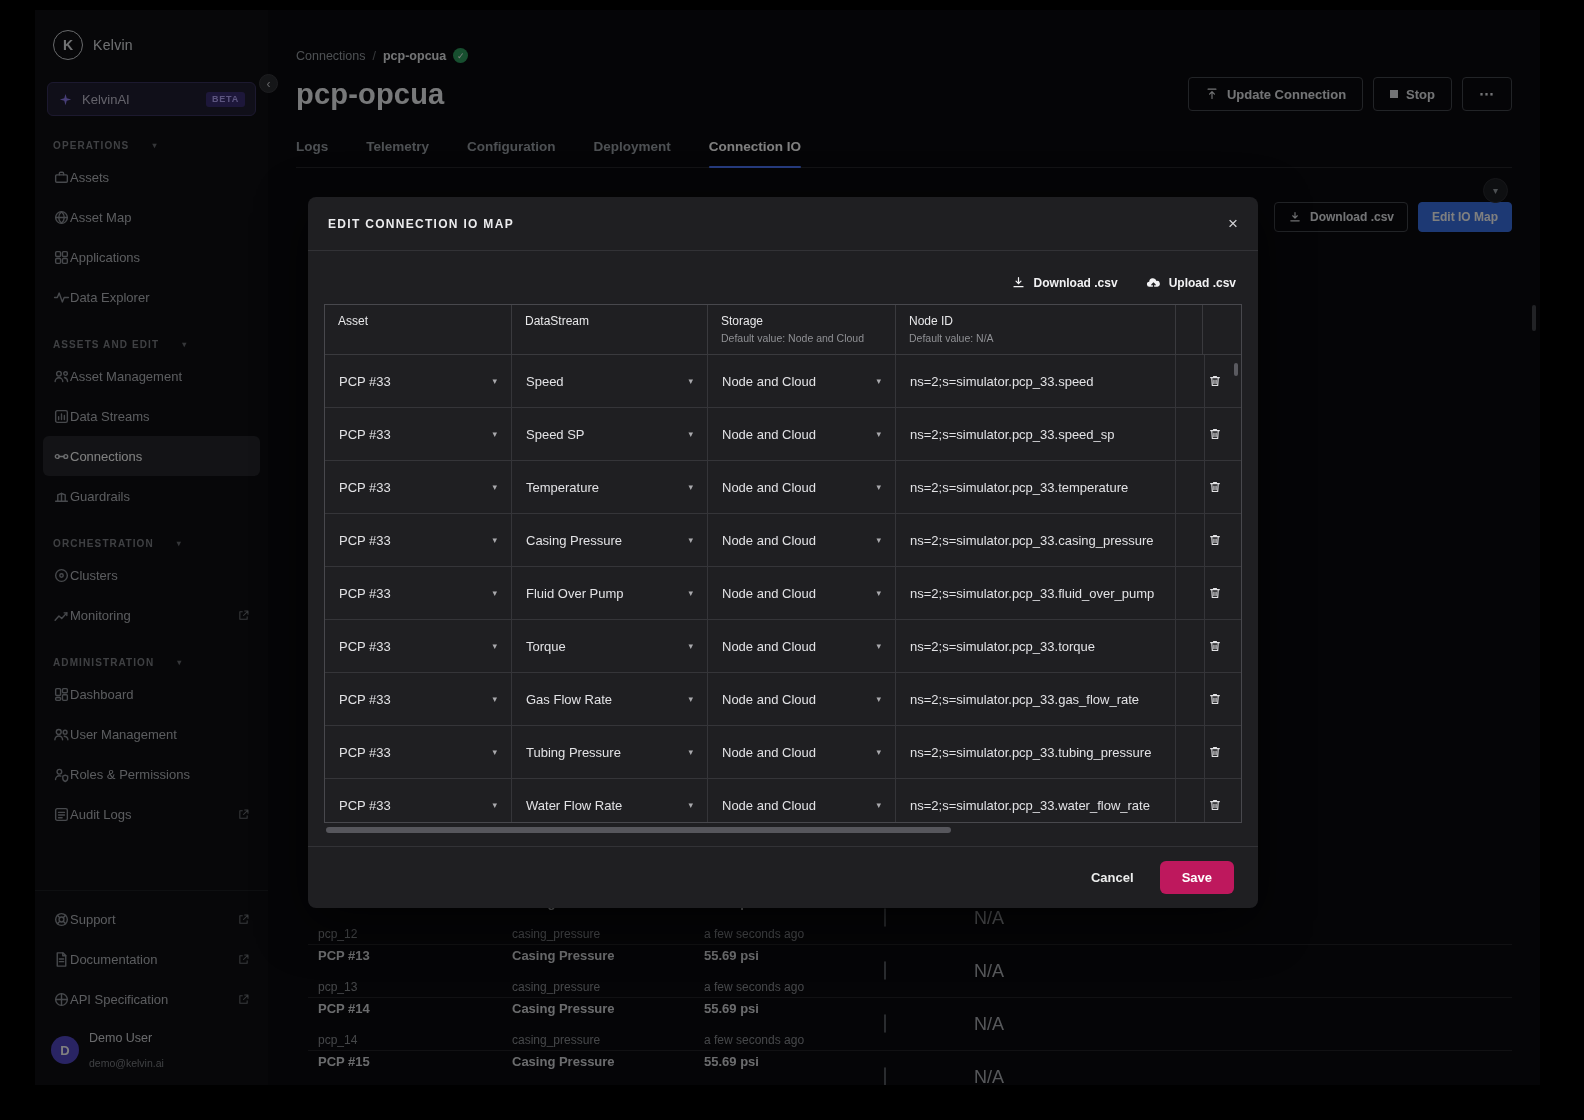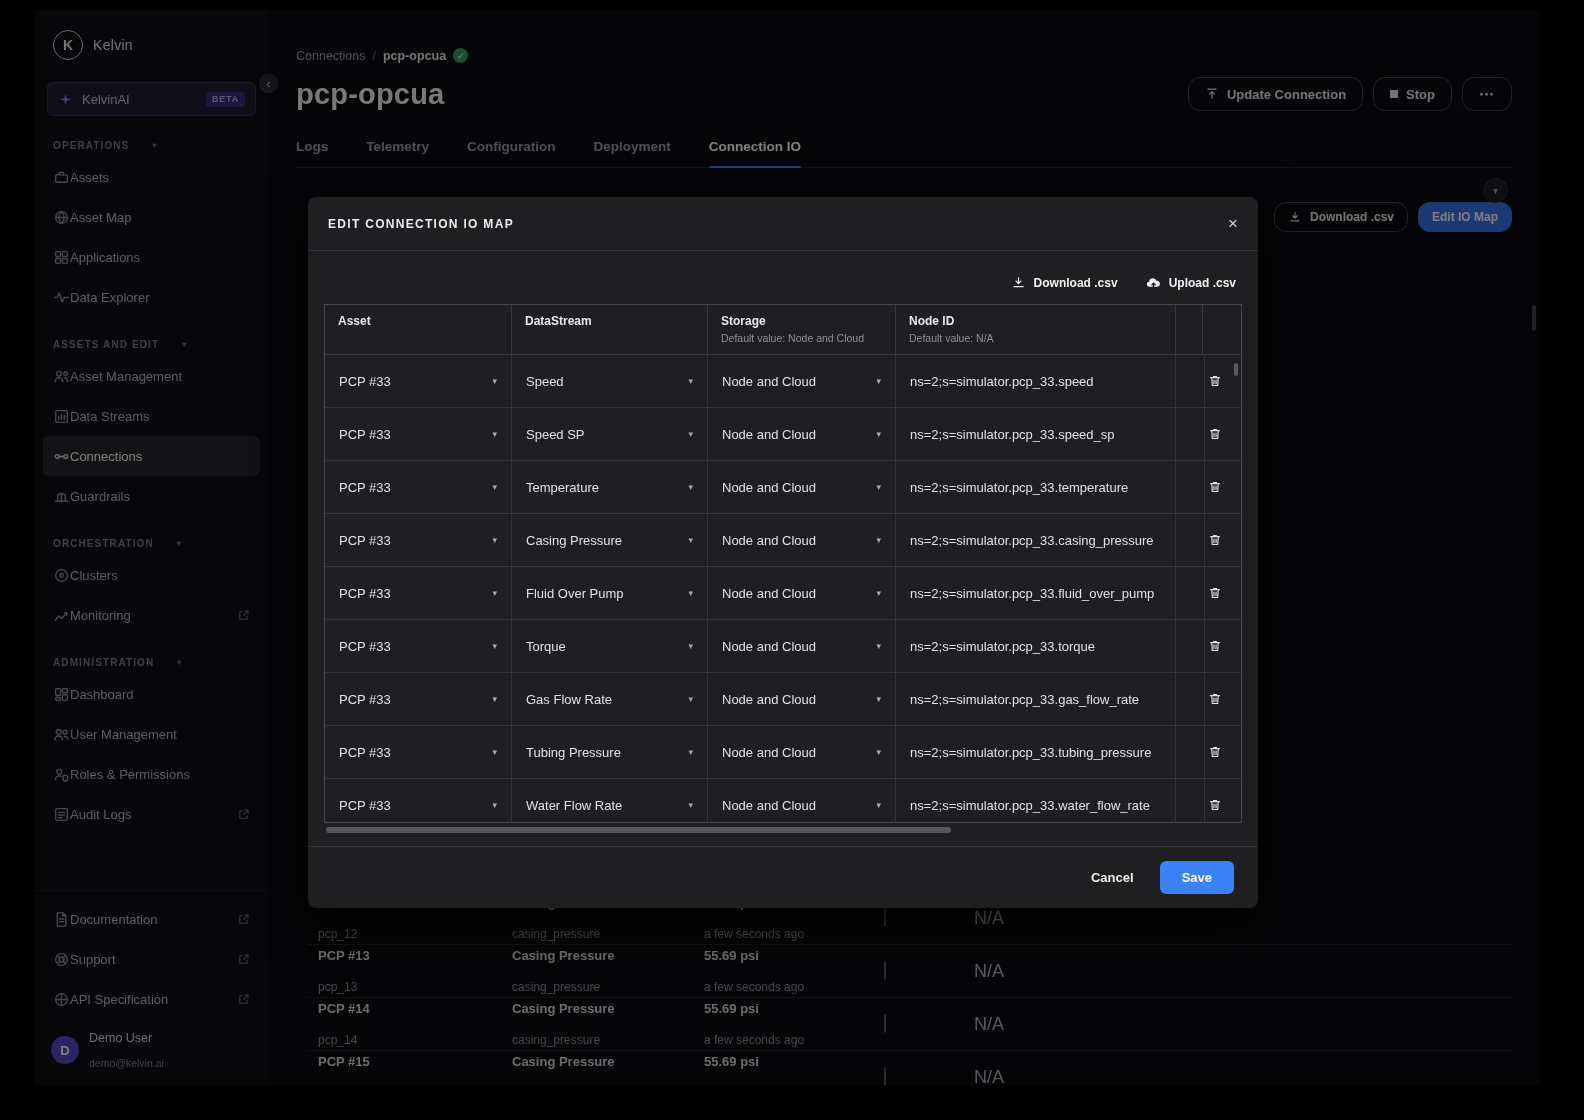--- a/index.html
+++ b/index.html
@@ -42,21 +42,21 @@
   
   .main{flex:1;position:relative;overflow:hidden;background:#0b0b0e}
   .breadcrumb{margin:38px 28px 0;display:flex;align-items:center;gap:7px;font-size:12.5px}
   .bc-root{color:#9aa0a6}
   .bc-sep{color:#6f7378}
   .bc-cur{color:#e8eaed;font-weight:bold}
   .bc-check{width:15px;height:15px;border-radius:50%;background:#2f9e5f;color:#fff;font-size:9px;display:flex;align-items:center;justify-content:center}
   .title-row{margin:14px 28px 0;display:flex;align-items:center;justify-content:space-between}
   .page-title{font-size:29px;font-weight:bold;color:#f1f2f4;letter-spacing:.2px}
   .title-actions{display:flex;align-items:center;gap:10px}
-  .btn{display:inline-flex;align-items:center;gap:8px;border:1px solid #45484e;border-radius:12px;height:34px;padding:0 16px;font-size:13px;font-weight:bold;color:#e7e9ec;background:transparent}
+  .btn{display:inline-flex;align-items:center;gap:8px;border:1px solid #45484e;border-radius:4px;height:34px;padding:0 16px;font-size:13px;font-weight:bold;color:#e7e9ec;background:transparent}
   .btn.sm{height:30px;font-size:12px;padding:0 13px}
   .btn.primary{background:#3b72e8;border-color:#3b72e8;color:#fff}
   .btn svg{width:14px;height:14px}
   .stop-sq{width:8px;height:8px;background:#e7e9ec;display:inline-block}
   .more-btn{letter-spacing:1px;font-size:15px}
   .tabs{margin:28px 28px 0;display:flex;gap:38px;border-bottom:1px solid #26262b}
   .tab{position:relative;font-size:13.5px;font-weight:bold;color:#9aa0a6;padding-bottom:13px}
   .tab.active{color:#fff}
   .tab.active::after{content:"";position:absolute;left:0;right:0;bottom:-1px;height:2px;background:#4d79ff;border-radius:2px}
   .chev-chip{position:absolute;right:32px;top:168px;width:25px;height:25px;border-radius:50%;background:#1d1e23;border:1px solid #2c2d32;color:#9aa0a6;font-size:10px;display:flex;align-items:center;justify-content:center}
@@ -82,36 +82,36 @@
   .modal-close{font-size:17px;color:#d2d2d6;line-height:1}
   .modal-body{flex:1;padding:0 16px;overflow:hidden}
   .csv-row{display:flex;justify-content:flex-end;align-items:center;gap:28px;margin:24px 6px 14px 0}
   .csv-btn{display:inline-flex;align-items:center;gap:8px;font-size:12px;font-weight:bold;color:#f2f2f4}
   .csv-btn svg{width:15px;height:15px}
   .io-wrap{position:relative;border:1px solid #48484d;height:519px;overflow:hidden}
   .io-head,.io-row{display:grid;grid-template-columns:187px 196px 188px 280px 12px 1fr}
   .io-head{height:50px;border-bottom:1px solid #3a3a3e}
   .io-hcell{border-right:1px solid #3a3a3e;padding:9px 13px;display:flex;flex-direction:column}
   .io-hcell:last-child{border-right:none}
-  .hlabel{font-size:12px;font-weight:bold;color:#e8e8ea}
+  .hlabel{font-size:12px;font-weight:normal;color:#e8e8ea}
   .hint{font-size:10.5px;color:#8f9094;margin-top:4px}
   .io-row{height:53px;border-bottom:1px solid #353539}
   .io-cell{border-right:1px solid #353539;display:flex;align-items:center;padding:0 14px;font-size:13px;color:#e2e2e5;overflow:hidden;white-space:nowrap}
   .io-cell:last-child{border-right:none}
   .io-cell.sel{justify-content:space-between}
   .chev{font-size:9px;color:#a9a9ad;margin-left:8px}
   .io-cell.action{justify-content:center;padding:0}
   .trash-btn{width:28px;height:28px;display:flex;align-items:center;justify-content:center;color:#e3e3e6}
   .trash-btn svg{width:14px;height:14px}
   .vthumb{position:absolute;right:3px;top:58px;width:4px;height:13px;background:#5a5a60;border-radius:2px}
   .hscroll{height:6px;margin:4px 2px 0}
   .hthumb{width:625px;height:6px;background:#56565c;border-radius:3px}
   .modal-footer{height:62px;flex-shrink:0;border-top:1px solid #323236;display:flex;align-items:center;justify-content:flex-end;gap:26px;padding:0 24px}
   .cancel-btn{font-size:13px;font-weight:bold;color:#eceded}
-  .save-btn{background:#3b82f6;border-radius:6px;padding:9px 22px;font-size:13px;font-weight:bold;color:#fff}
+  .save-btn{background:#be185d;border-radius:6px;padding:9px 22px;font-size:13px;font-weight:bold;color:#fff}
 </style>
 </head>
 <body>
 
 <div class="app" data-interactable="false">
 
   <aside class="sidebar" data-interactable="false">
     <div class="logo-row" data-interactable="false">
       <span class="logo-circle" data-interactable="false">
           <span data-interactable="false">K</span>
@@ -292,41 +292,41 @@
             <path d="M6.5 3.5h-3v9h9v-3"></path>
             <path d="M9.5 2.5h4v4M13.2 2.8L8 8"></path>
           </svg>
         </span>
     </div>
 
     <div class="sb-footer" data-interactable="false">
       <div class="nav-item" data-interactable="true">
         <span class="icon" data-interactable="false">
             <svg viewBox="0 0 16 16" class="i">
-              <path d="M4 1.8h5.5L12 4.3v9.9H4z"></path>
-              <path d="M9.2 1.8v2.7H12M6 7.5h4M6 10h4"></path>
+              <circle cx="8" cy="8" r="5.5"></circle>
+              <circle cx="8" cy="8" r="2.3"></circle>
+              <path d="M4.1 4.1l2.3 2.3M11.9 4.1L9.6 6.4M11.9 11.9L9.6 9.6M4.1 11.9l2.3-2.3"></path>
             </svg>
           </span>
-        <span class="nav-label" data-interactable="false">Documentation</span>
+        <span class="nav-label" data-interactable="false">Support</span>
         <span class="ext" data-interactable="false">
             <svg viewBox="0 0 16 16" class="i">
               <path d="M6.5 3.5h-3v9h9v-3"></path>
               <path d="M9.5 2.5h4v4M13.2 2.8L8 8"></path>
             </svg>
           </span>
       </div>
       <div class="nav-item" data-interactable="true">
         <span class="icon" data-interactable="false">
             <svg viewBox="0 0 16 16" class="i">
-              <circle cx="8" cy="8" r="5.5"></circle>
-              <circle cx="8" cy="8" r="2.3"></circle>
-              <path d="M4.1 4.1l2.3 2.3M11.9 4.1L9.6 6.4M11.9 11.9L9.6 9.6M4.1 11.9l2.3-2.3"></path>
+              <path d="M4 1.8h5.5L12 4.3v9.9H4z"></path>
+              <path d="M9.2 1.8v2.7H12M6 7.5h4M6 10h4"></path>
             </svg>
           </span>
-        <span class="nav-label" data-interactable="false">Support</span>
+        <span class="nav-label" data-interactable="false">Documentation</span>
         <span class="ext" data-interactable="false">
             <svg viewBox="0 0 16 16" class="i">
               <path d="M6.5 3.5h-3v9h9v-3"></path>
               <path d="M9.5 2.5h4v4M13.2 2.8L8 8"></path>
             </svg>
           </span>
       </div>
       <div class="nav-item" data-interactable="true">
         <span class="icon" data-interactable="false">
             <svg viewBox="0 0 16 16" class="i">

